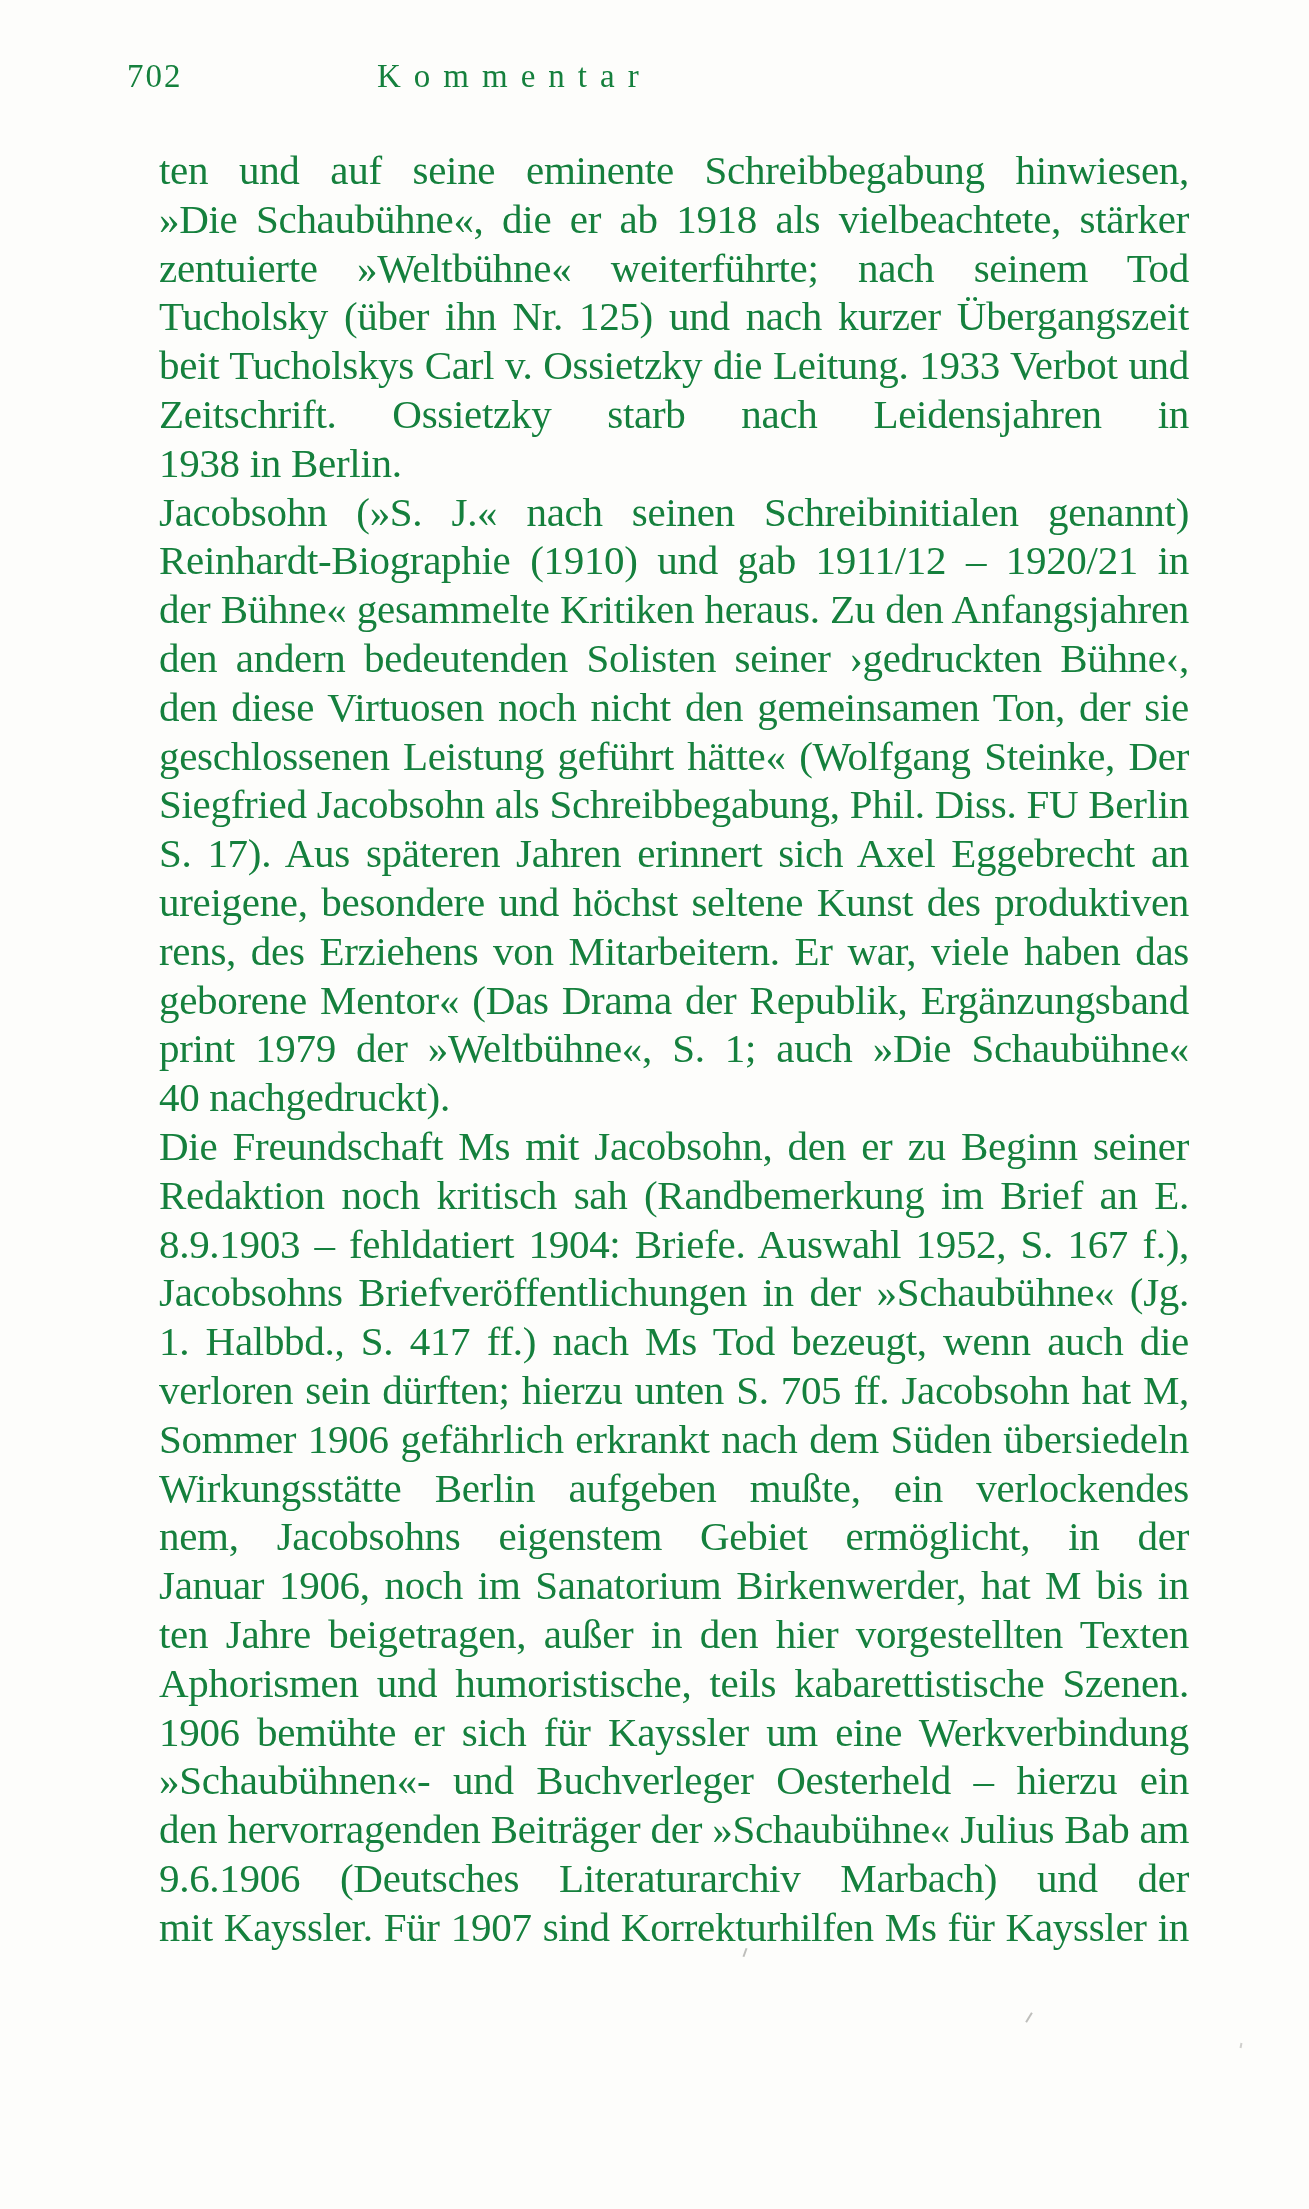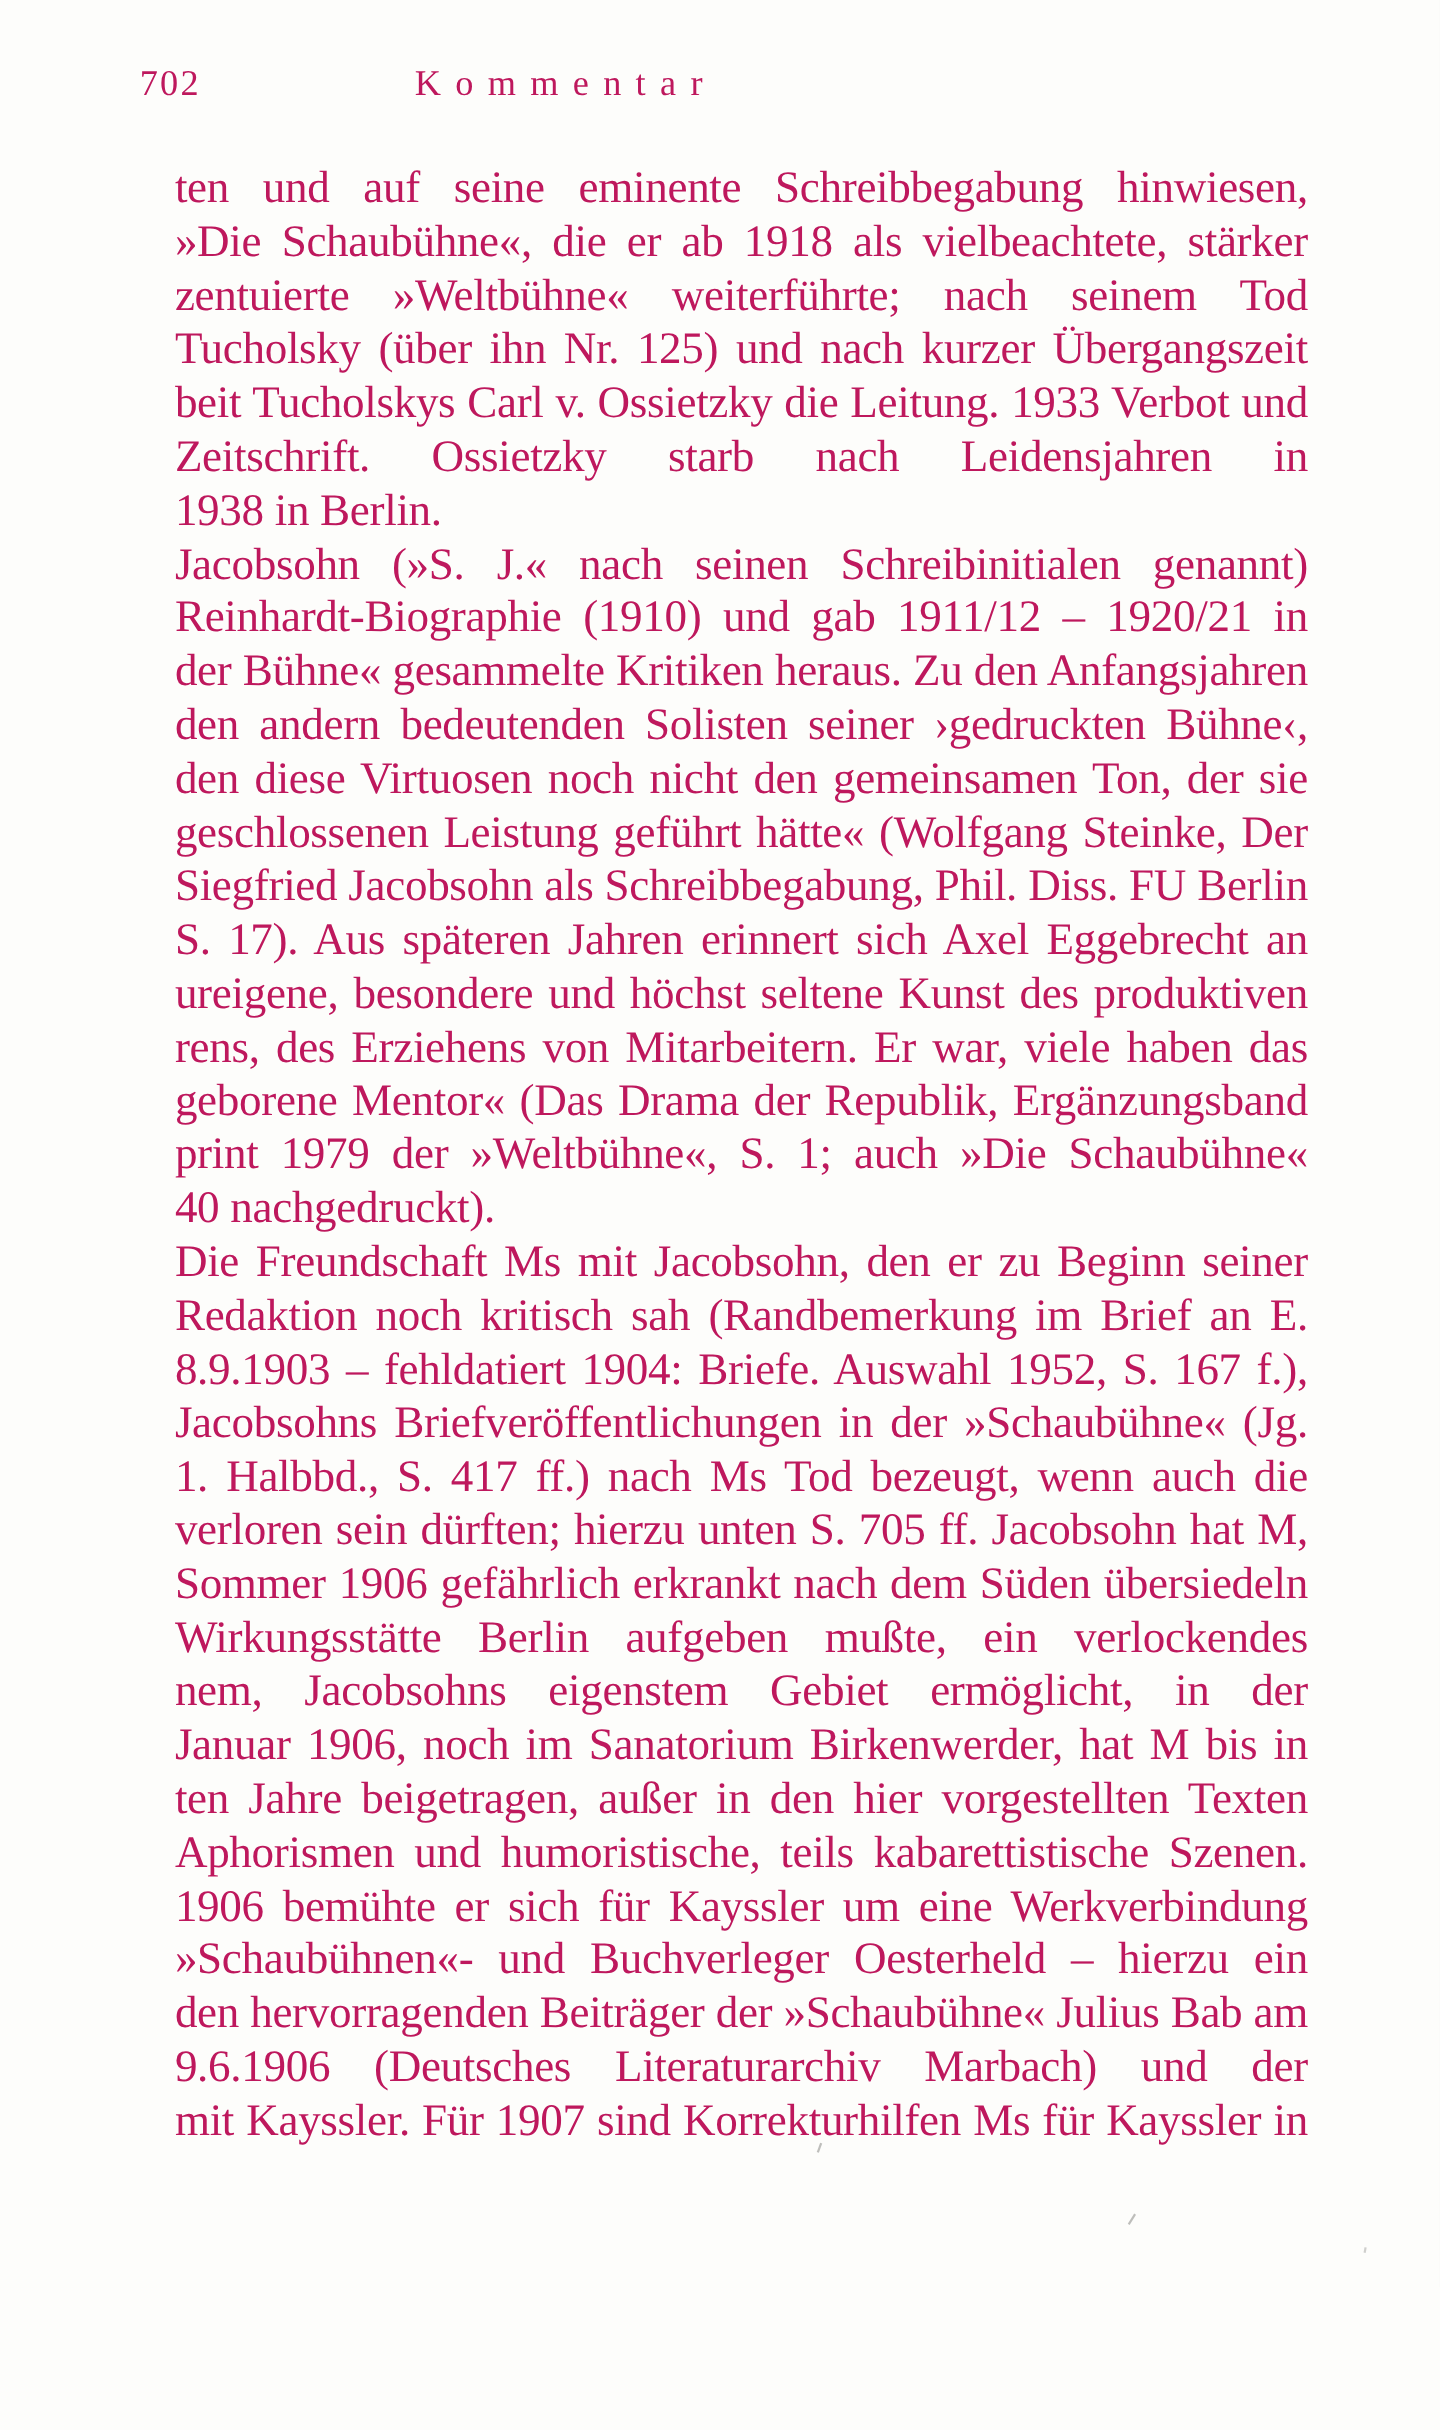--- a/index.html
+++ b/index.html
@@ -2,21 +2,21 @@
 <html><head>
 <meta charset="utf-8">
 <style>
   html,body { margin:0; padding:0; background:#e8e8e6; }
   .page {
     position: relative;
     width: 1309px;
     height: 2209px;
     margin: 0 auto;
     background: #fdfdfb;
-    color: #be185d;
+    color: #15803d;
     font-family: "Liberation Serif", "DejaVu Serif", serif;
     overflow: hidden;
   }
   .running-header {
     position: absolute;
     left: 127px;
     top: 54px;
     width: 1062px;
     height: 44px;
     font-size: 33px;

